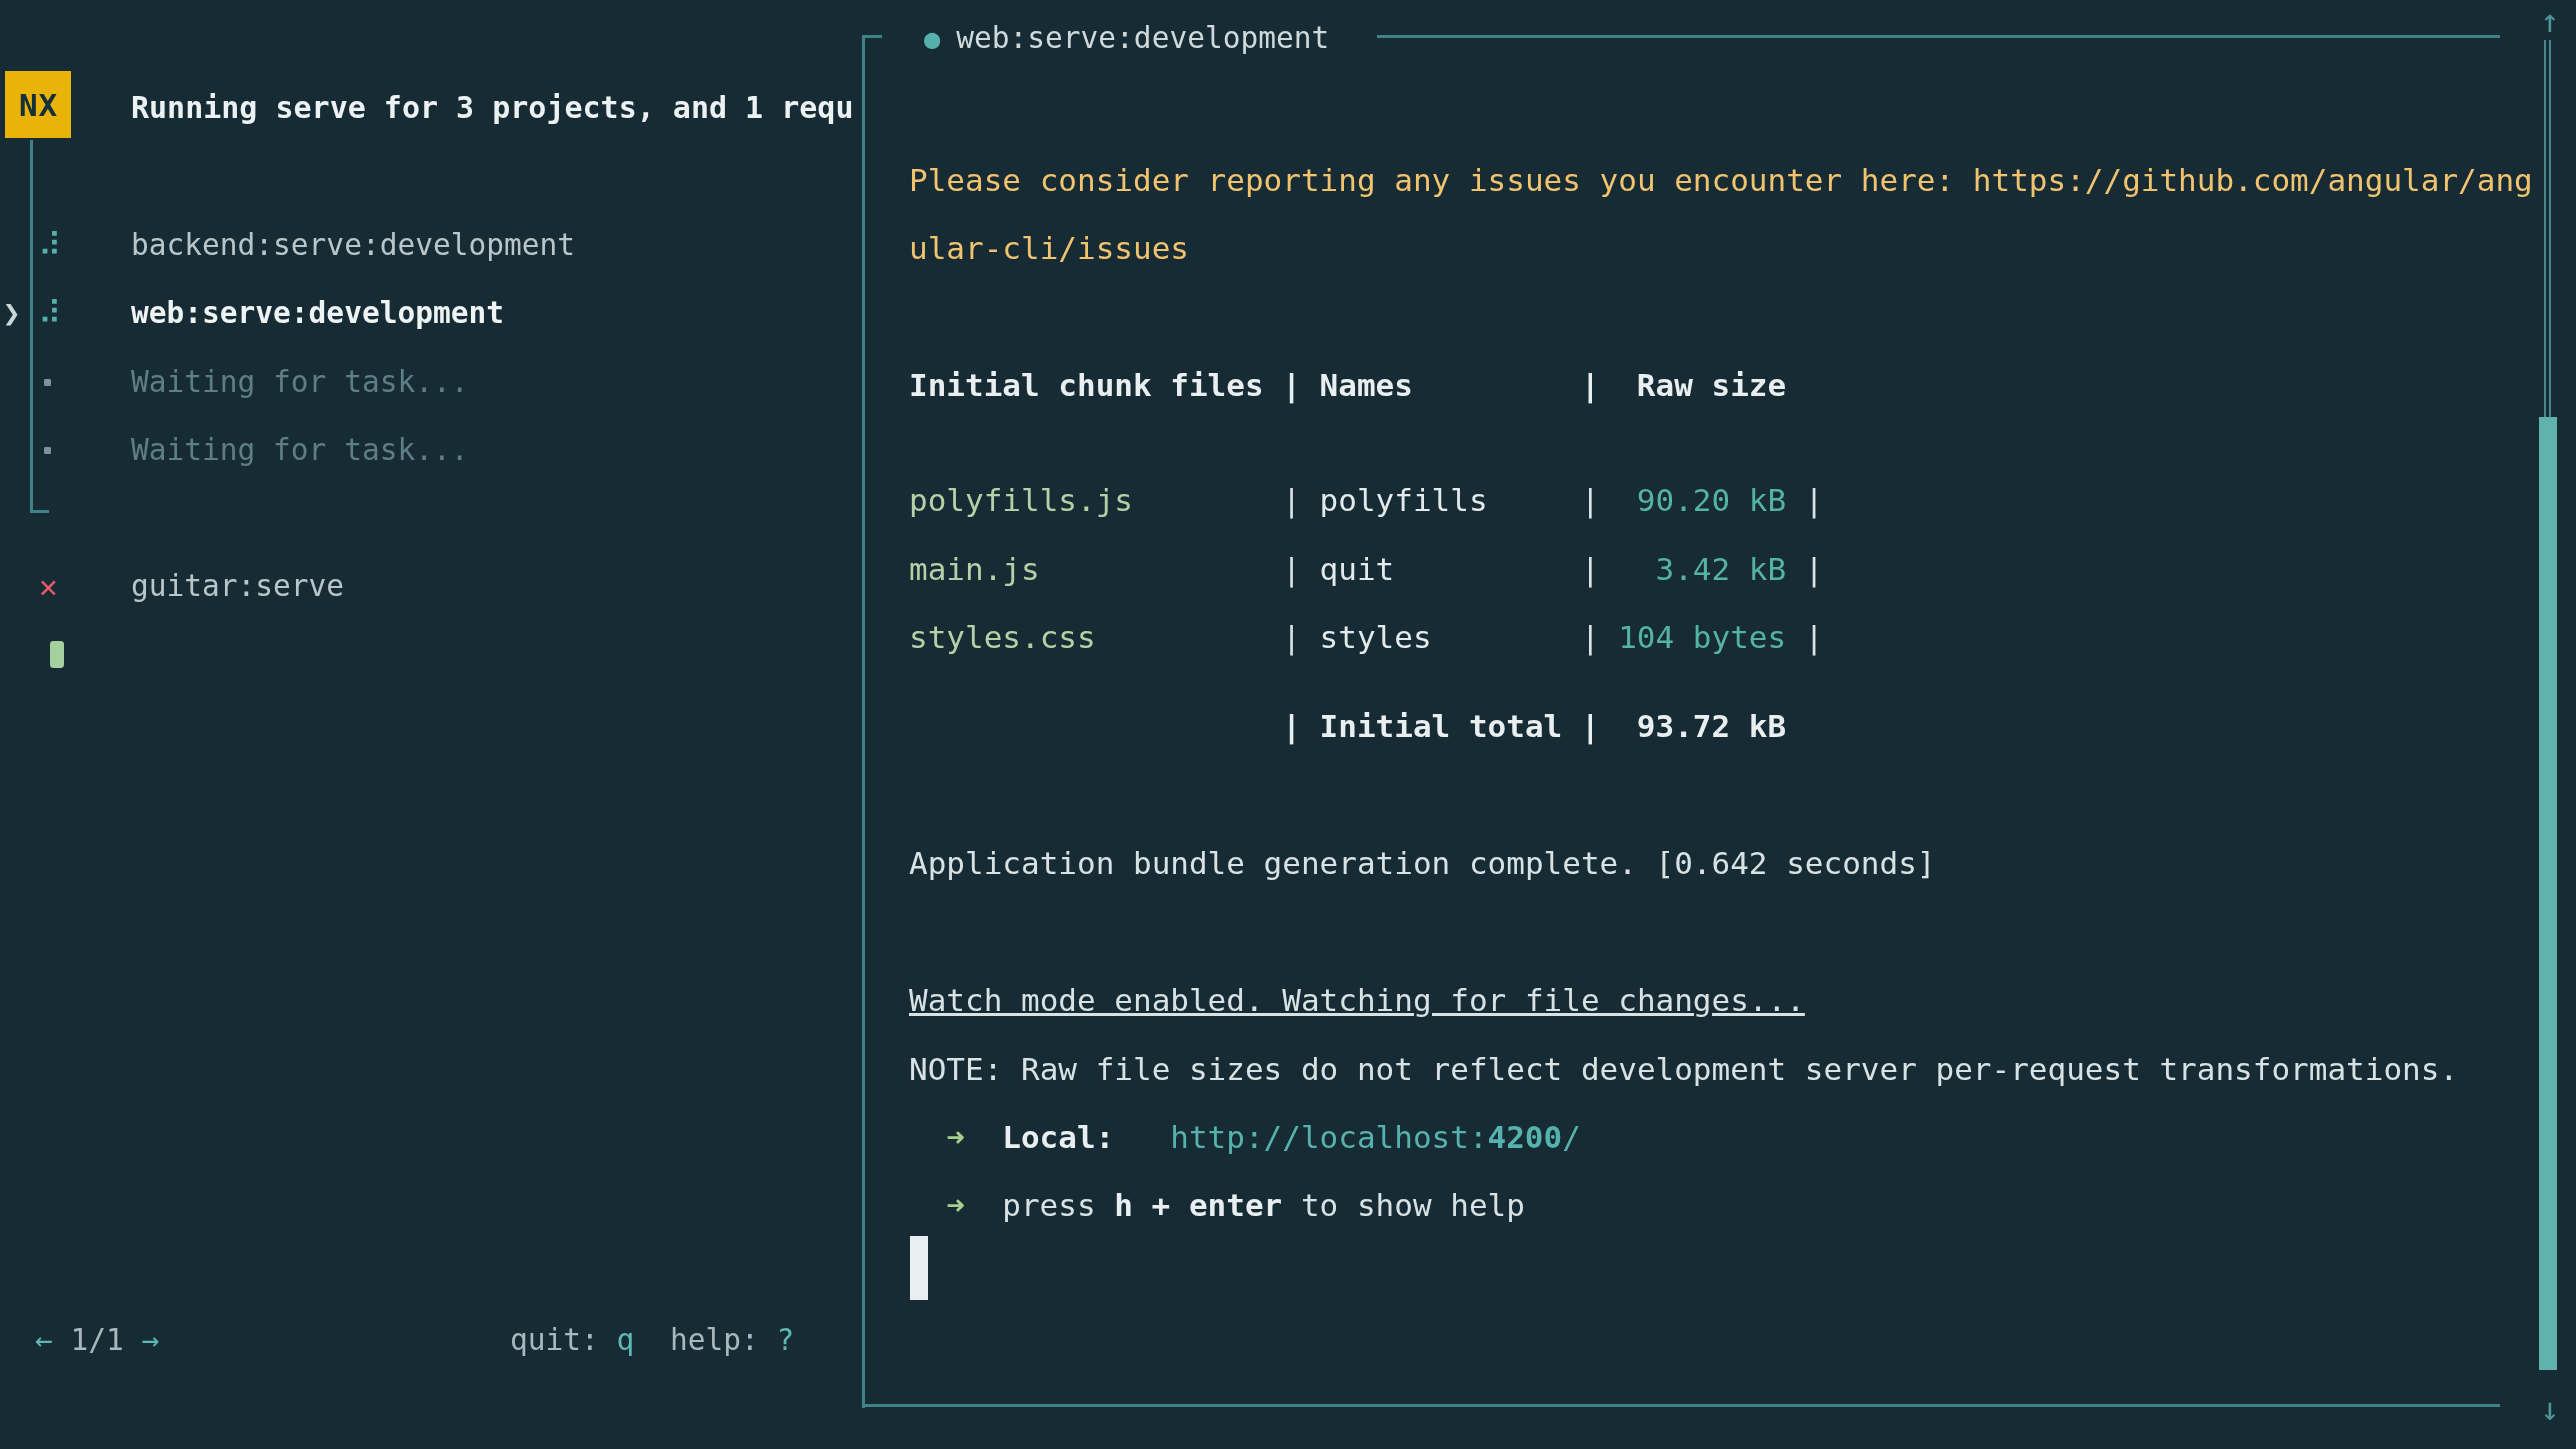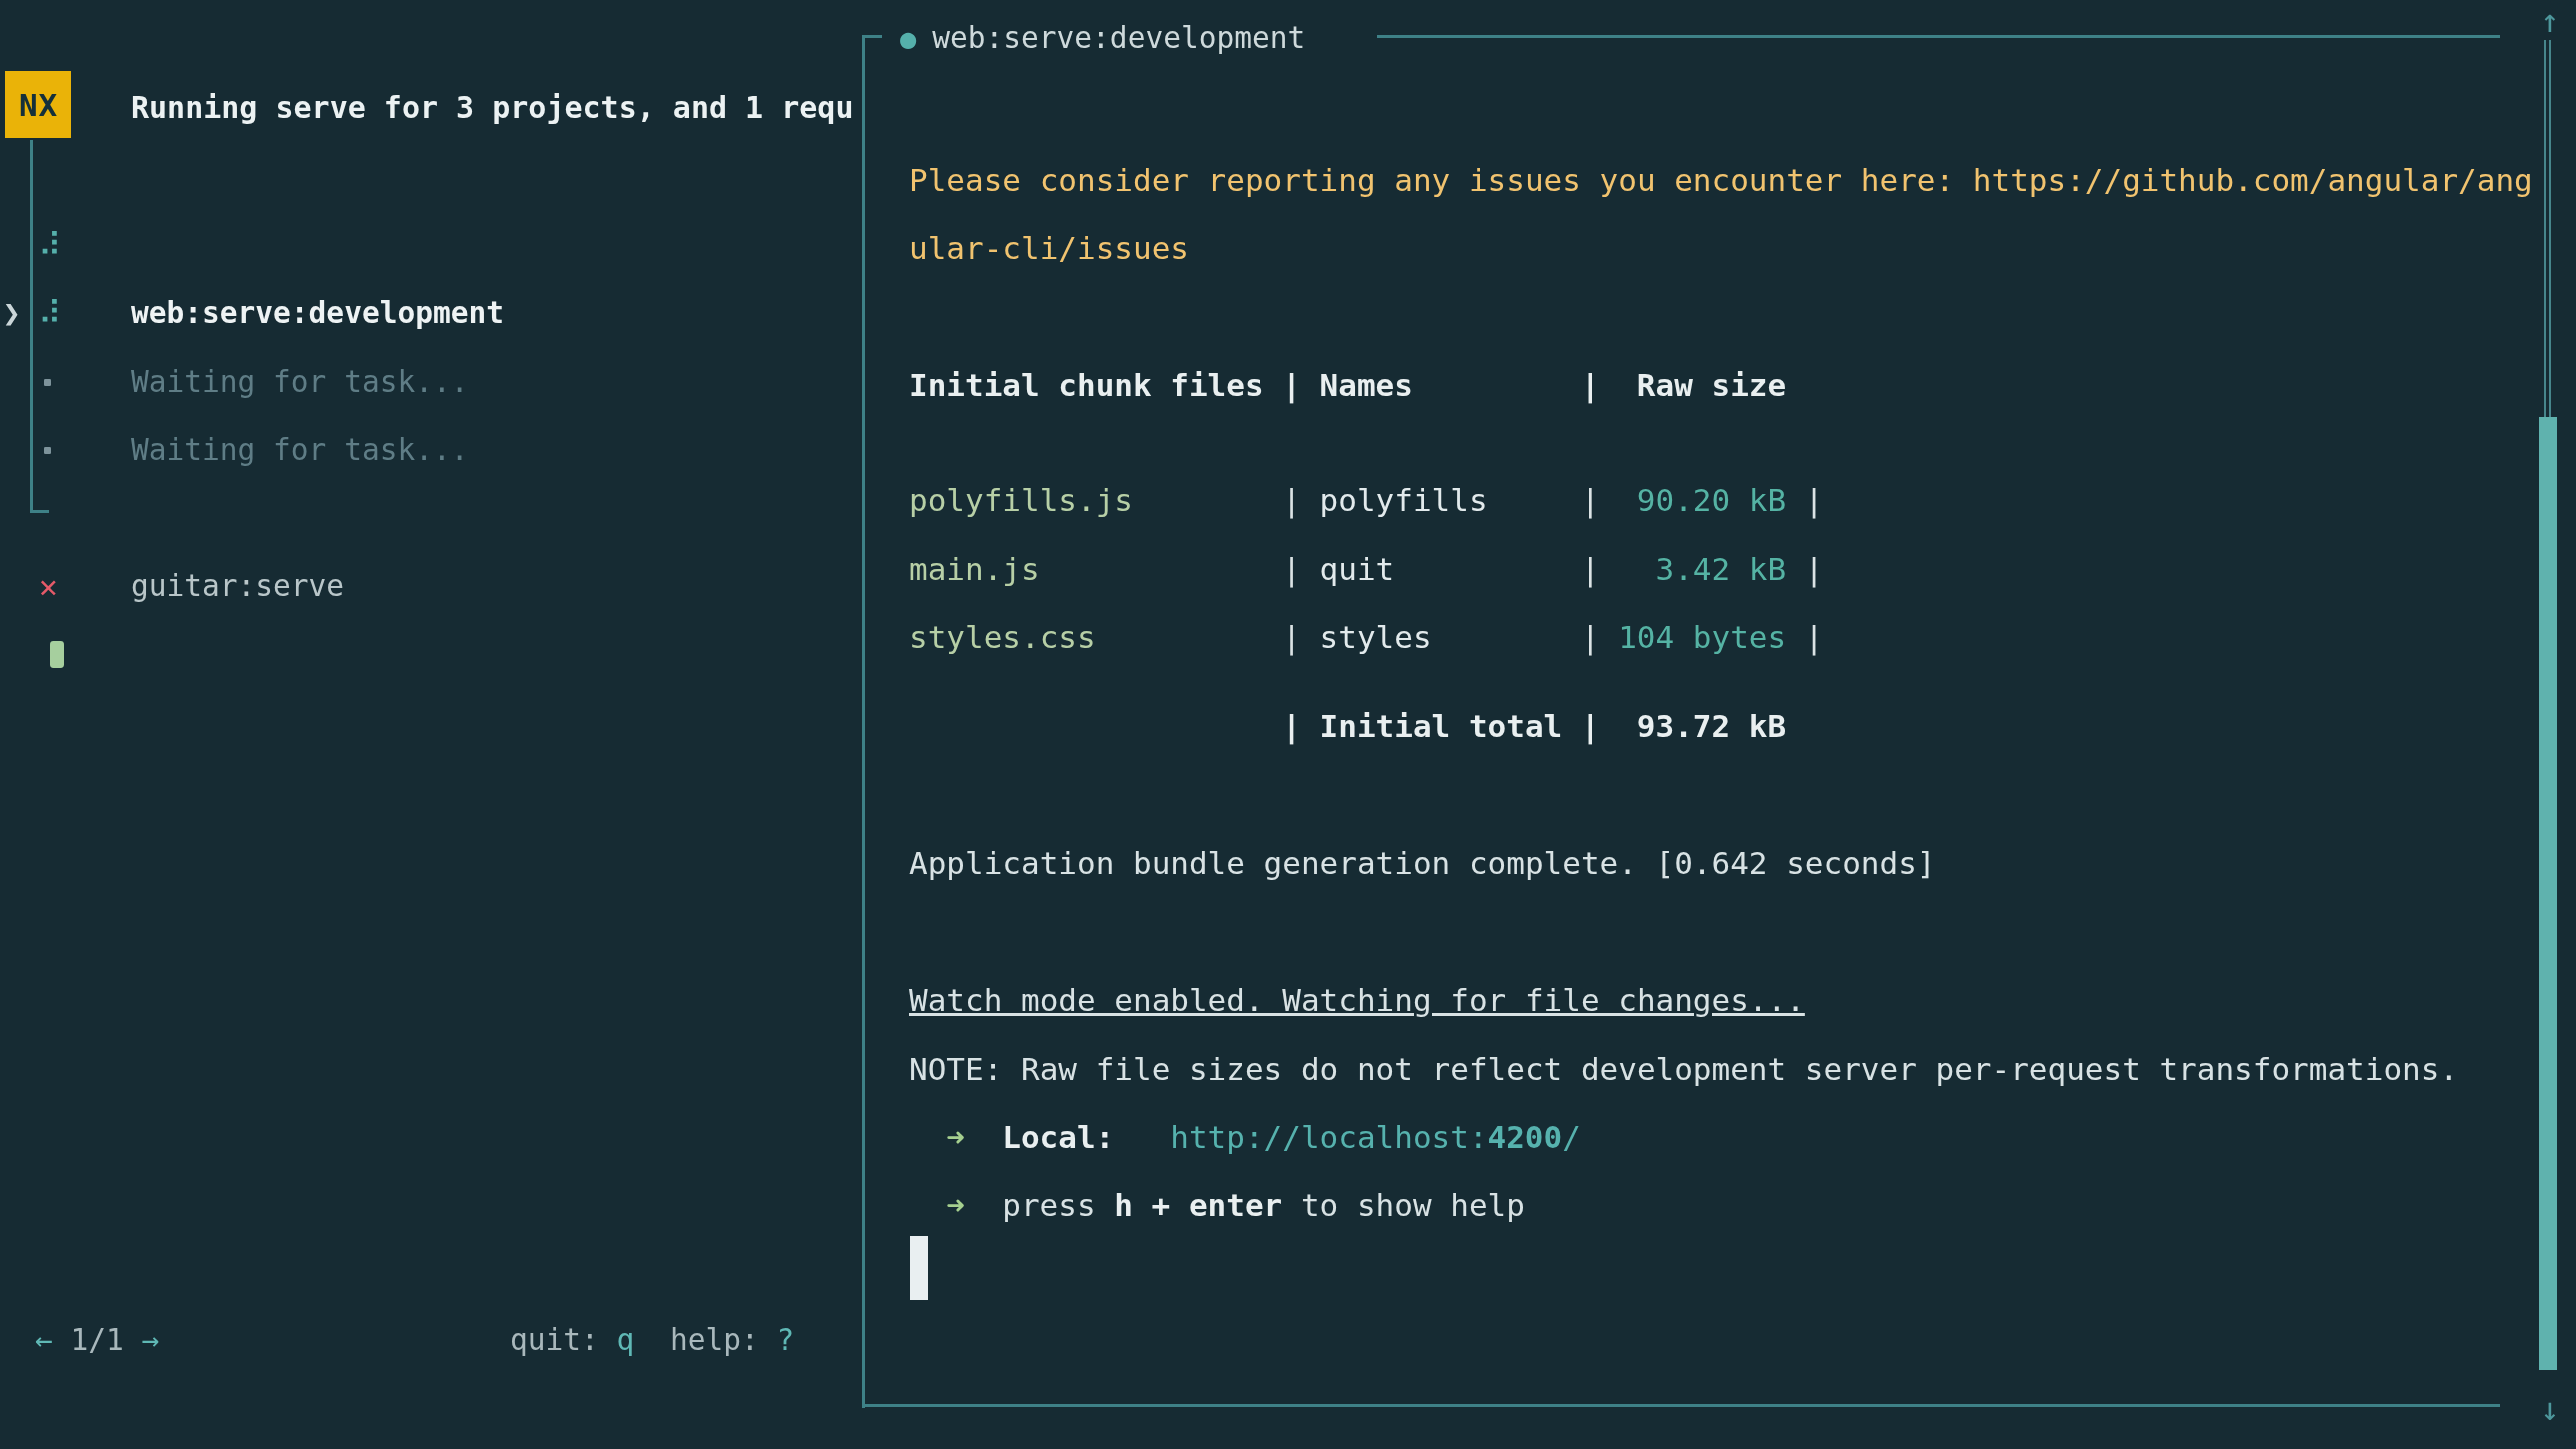--- a/index.html
+++ b/index.html
@@ -39,21 +39,21 @@
   .ok-rect{position:absolute;left:50px;width:14px;height:27.5px;border-radius:3.4px;background:#a6cf9e;}
   .pager{left:35px;top:1320px;height:40px;line-height:40px;font-size:29.5px;white-space:pre;}
   .hints{left:510px;top:1320px;height:40px;line-height:40px;font-size:29.5px;white-space:pre;}
   .accent{color:#5fb8b5;}
   .dim-ui{color:#a9b8bc;}
   
   .p-left{left:862px;top:35px;width:3.4px;height:1373px;background:#3e8187;}
   .p-top-stub{left:862px;top:35px;width:20px;height:3.4px;background:#3e8187;}
   .p-top-long{left:1377px;top:35px;width:1123px;height:3.4px;background:#3e8187;}
   .p-bottom{left:862px;top:1404px;width:1638px;height:3.4px;background:#3e8187;}
-  .p-header{left:900px;top:18px;height:40px;line-height:40px;font-size:29.5px;white-space:pre;}
+  .p-header{left:924px;top:18px;height:40px;line-height:40px;font-size:29.5px;white-space:pre;}
   .hdr-dot{color:#55b0ab;font-size:27px;margin-right:16px;}
   .hdr-title{color:#ced9db;}
   
   .pline{left:909px;height:40px;line-height:40px;font-size:31px;white-space:pre;}
   .yellow{color:#f1c36f;}
   .white-b{color:#e9eff0;font-weight:bold;}
   .txt{color:#d8e2e4;}
   .file{color:#b7cfa6;margin-top:47px;}
   .name{color:#e2eaec;}
   .size{color:#55b3a4;}
@@ -79,20 +79,21 @@
 <body>
 
 <div class="abs nx-badge">NX</div>
 <div class="abs side-title">Running serve for 3 projects, and 1 requ</div>
 
 <div class="abs tree-line"></div>
 <div class="abs tree-foot"></div>
 
 <div class="abs task-row" style="top:225px;">
   <span class="spinner">⠼</span>
+  <span class="task-label t-normal">backend:serve:development</span>
 </div>
 
 <div class="abs task-row" style="top:293px;">
   <span class="chevron">❯</span>
   <span class="spinner">⠼</span>
   <span class="task-label t-selected">web:serve:development</span>
 </div>
 
 <div class="abs task-row" style="top:362px;">
   <span class="wait-dot" style="top:17px;"></span>

